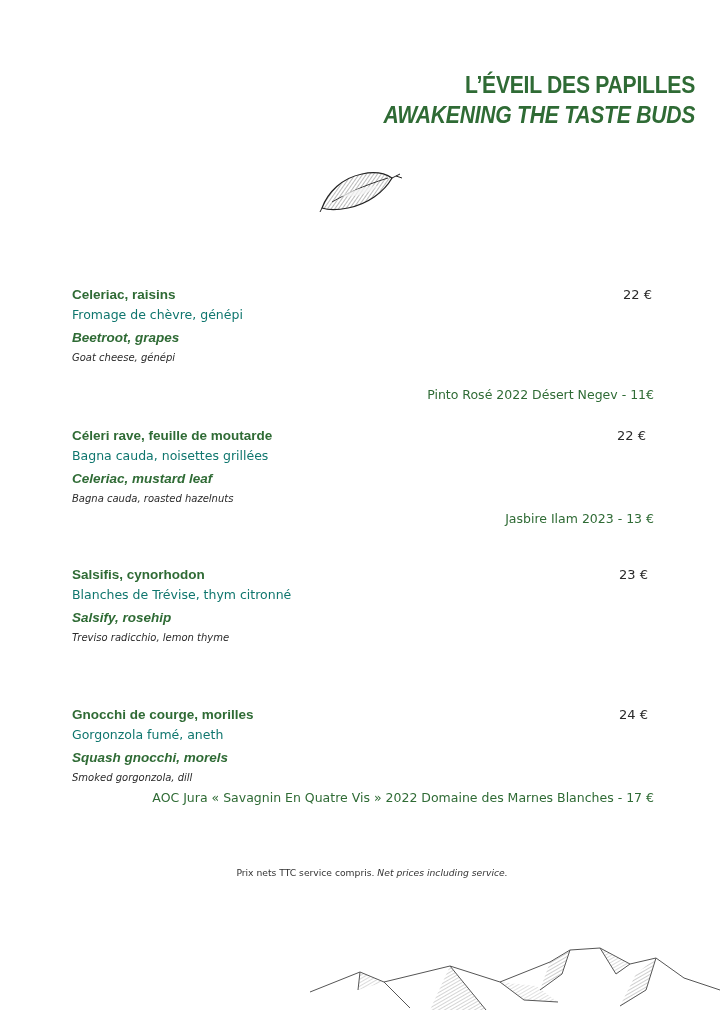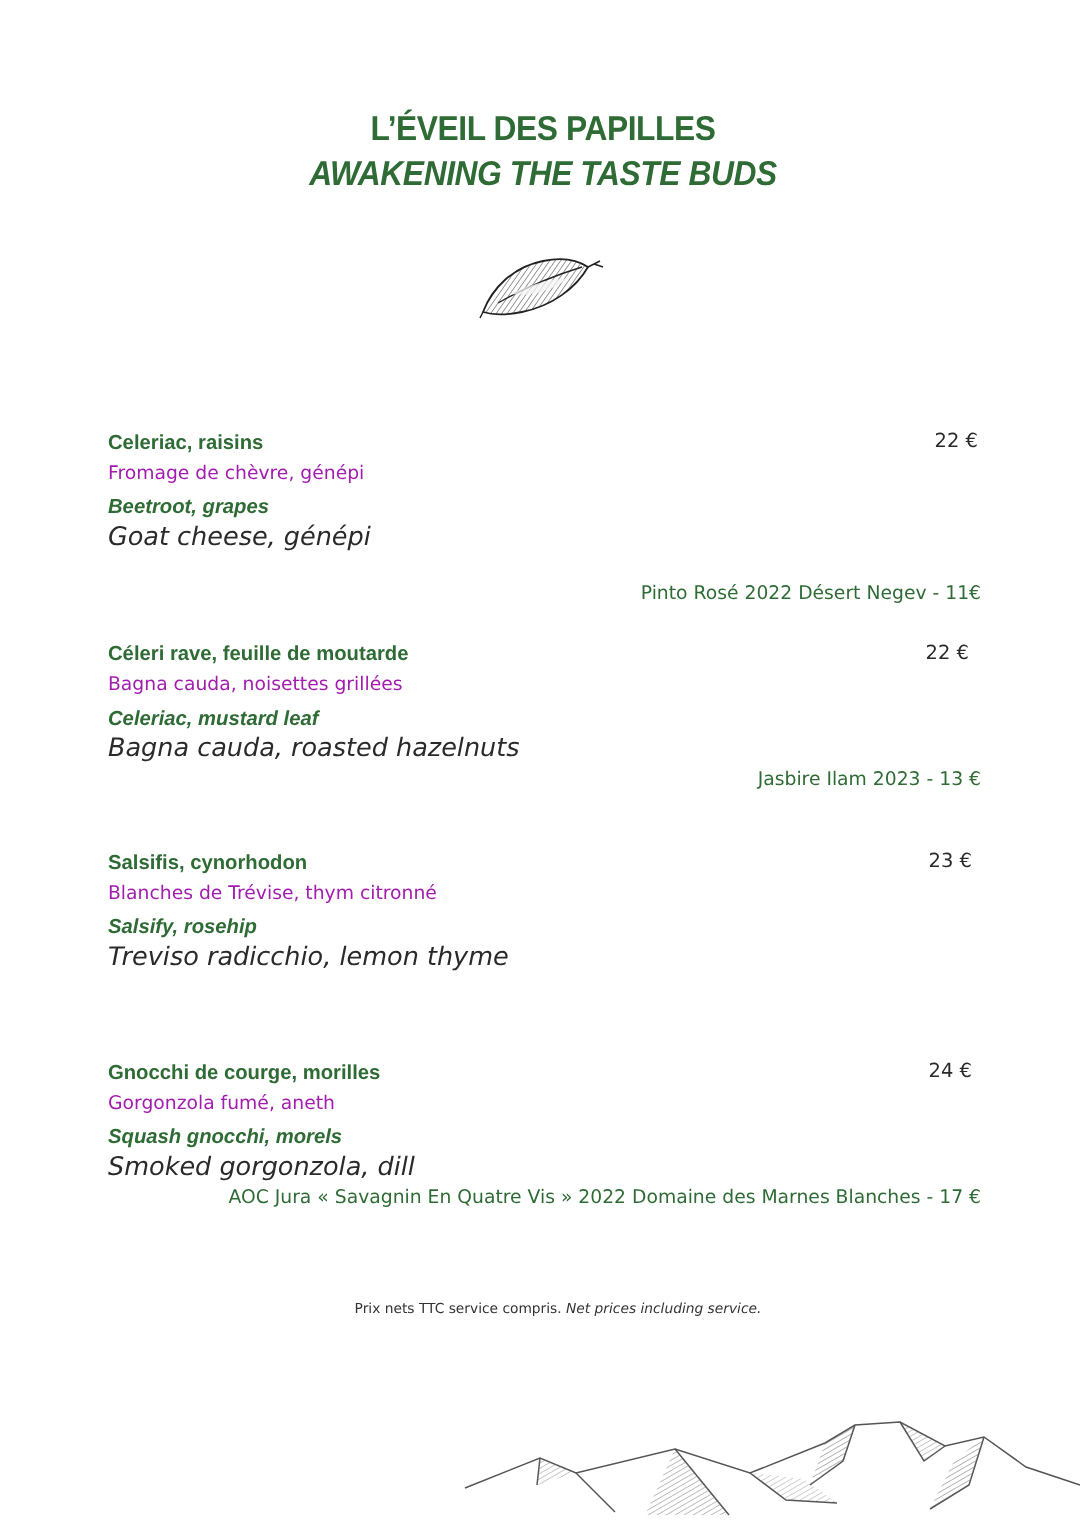--- a/index.html
+++ b/index.html
@@ -13,21 +13,21 @@
       position: relative;
       overflow: hidden;
       font-family: "DejaVu Sans", sans-serif;
       color: #2a2a2a;
     }
     .title-block {
       position: absolute;
       left: 0;
       top: 70px;
       width: 724px;
-      text-align: center;
+      text-align: right;
       color: #2f6b35;
       font-family: "Liberation Sans", sans-serif;
       font-weight: bold;
     }
     .title-fr {
       font-size: 23px;
       line-height: 30px;
       letter-spacing: -0.3px;
       transform: scaleX(0.92);
     }
@@ -56,38 +56,38 @@
       line-height: 20px;
       white-space: nowrap;
     }
     .dish .name-fr {
       color: #2f6b35;
       font-family: "Liberation Sans", sans-serif;
       font-weight: bold;
       font-size: 13.5px;
     }
     .dish .desc-fr {
-      color: #a21caf;
+      color: #0f766e;
       font-family: "DejaVu Sans", sans-serif;
       font-size: 12.5px;
       font-weight: normal;
     }
     .dish .name-en {
       color: #2f6b35;
       font-family: "Liberation Sans", sans-serif;
       font-weight: bold;
       font-style: italic;
       font-size: 13.5px;
       margin-top: 3px;
     }
     .dish .desc-en {
       color: #2a2a2a;
       font-family: "DejaVu Sans", sans-serif;
       font-style: italic;
-      font-size: 17px;
+      font-size: 10px;
     }
     .dish .price {
       position: absolute;
       top: 0;
       right: 4px;
       height: 20px;
       line-height: 20px;
       font-size: 13px;
       color: #2a2a2a;
       font-family: "DejaVu Sans", sans-serif;

